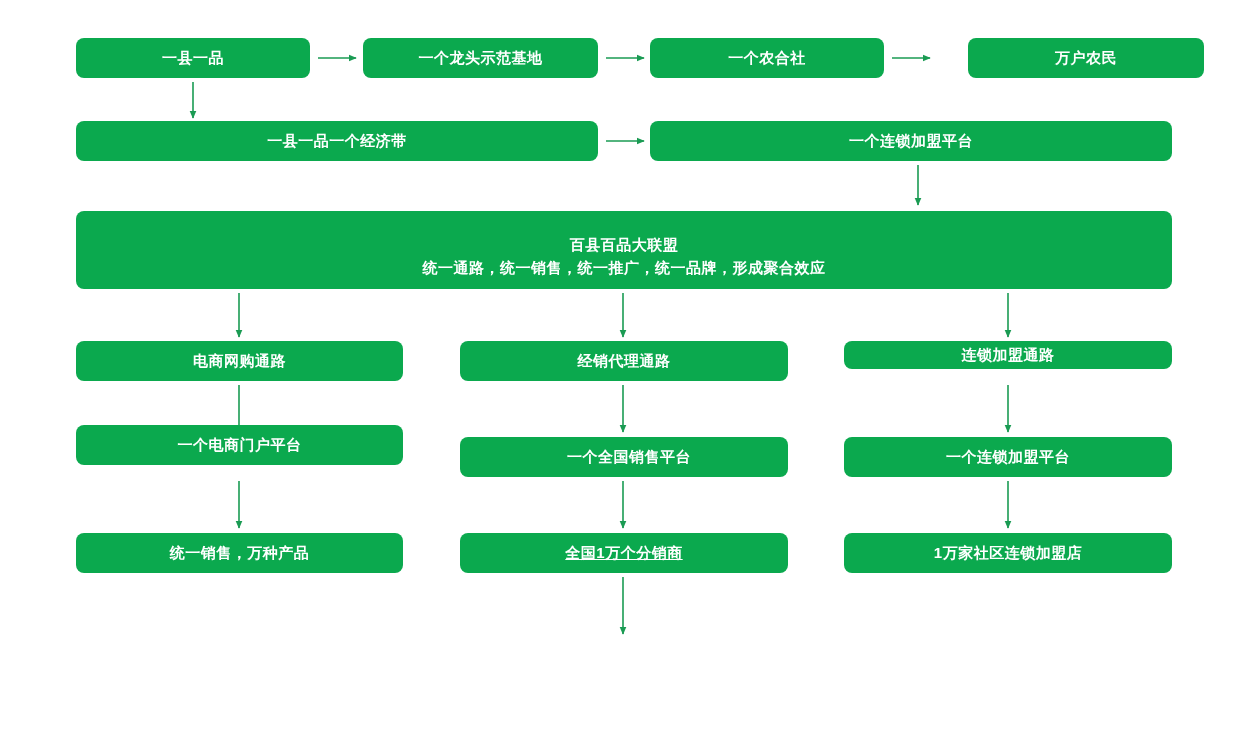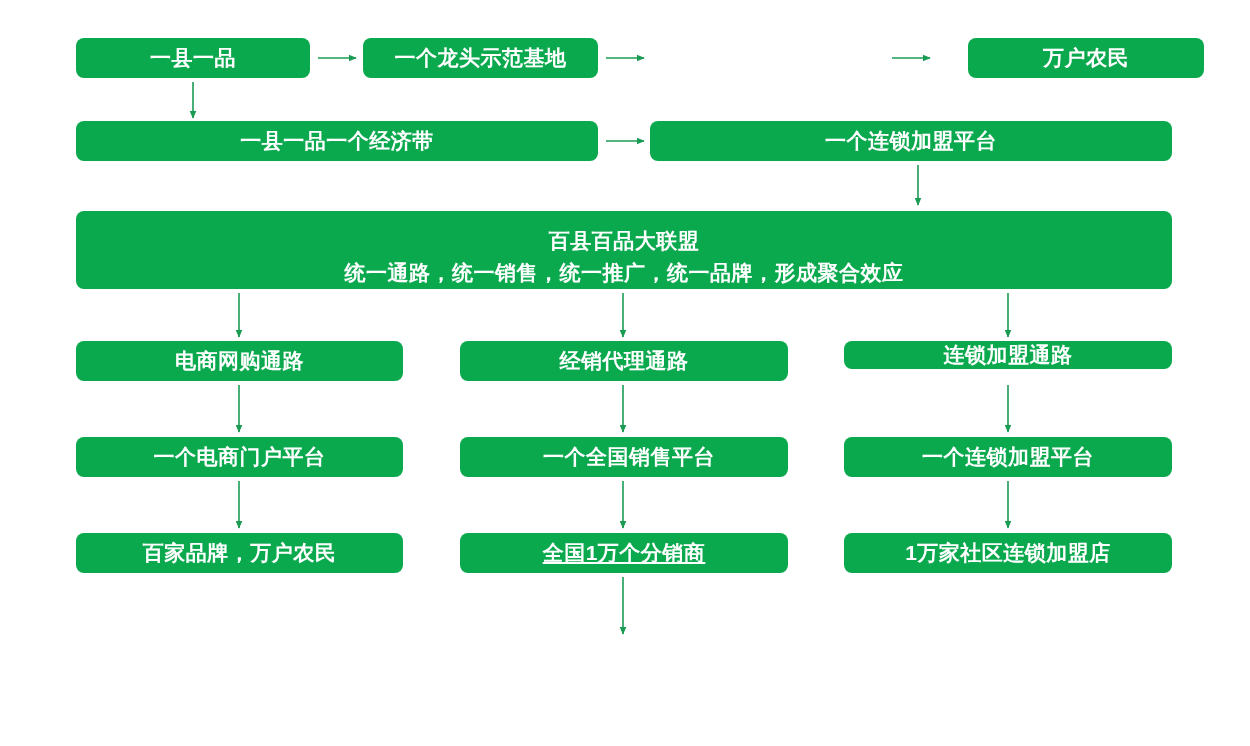--- a/index.html
+++ b/index.html
@@ -22,21 +22,21 @@
   .node {
     position: absolute;
     background: #0BA94E;
     border-radius: 8px;
     color: #ffffff;
     display: flex;
     flex-direction: column;
     align-items: center;
     justify-content: center;
     text-align: center;
-    font-size: 21px;
+    font-size: 15px;
     font-weight: bold;
     line-height: 1.5;
     box-sizing: border-box;
     padding: 4px 10px;
     letter-spacing: 0.5px;
   }
   .node .line1 {
     display: block;
     margin-top: 13px;
   }
@@ -91,20 +91,23 @@
       <line x1="623" y1="577" x2="623" y2="634"></line>
     </g>
   </svg>
 
   <div class="node" style="left:76px; top:38px; width:234px; height:40px;">
     <span>一县一品</span>
   </div>
   <div class="node" style="left:363px; top:38px; width:235px; height:40px;">
     <span>一个龙头示范基地</span>
   </div>
+  <div class="node" style="left:650px; top:38px; width:234px; height:40px;">
+    <span>一个农合社</span>
+  </div>
   <div class="node" style="left:936px; top:38px; width:236px; height:40px;margin-left:32px;">
     <span>万户农民</span>
   </div>
 
   <div class="node" style="left:76px; top:121px; width:522px; height:40px;">
     <span>一县一品一个经济带</span>
   </div>
   <div class="node" style="left:650px; top:121px; width:522px; height:40px;">
     <span>一个连锁加盟平台</span>
   </div>
@@ -117,32 +120,32 @@
   <div class="node" style="left:76px; top:341px; width:327px; height:40px;">
     <span>电商网购通路</span>
   </div>
   <div class="node" style="left:460px; top:341px; width:328px; height:40px;">
     <span>经销代理通路</span>
   </div>
   <div class="node" style="left:844px; top:341px; width:328px; height:28px;">
     <span>连锁加盟通路</span>
   </div>
 
-  <div class="node" style="left:76px; top:437px; width:327px; height:40px;">
+  <div class="node" style="left:76px; top:425px; width:327px; height:40px;">
     <span>一个电商门户平台</span>
   </div>
   <div class="node" style="left:460px; top:437px; width:328px; height:40px;padding-left:20px;">
     <span>一个全国销售平台</span>
   </div>
   <div class="node" style="left:844px; top:437px; width:328px; height:40px;">
     <span>一个连锁加盟平台</span>
   </div>
 
   <div class="node" style="left:76px; top:533px; width:327px; height:40px;">
-    <span>百家品牌，万户农民</span>
+    <span>统一销售，万种产品</span>
   </div>
   <div class="node" style="left:460px; top:533px; width:328px; height:40px;text-decoration:underline;">
     <span>全国1万个分销商</span>
   </div>
   <div class="node" style="left:844px; top:533px; width:328px; height:40px;">
     <span>1万家社区连锁加盟店</span>
   </div>
 
 
 </div>

